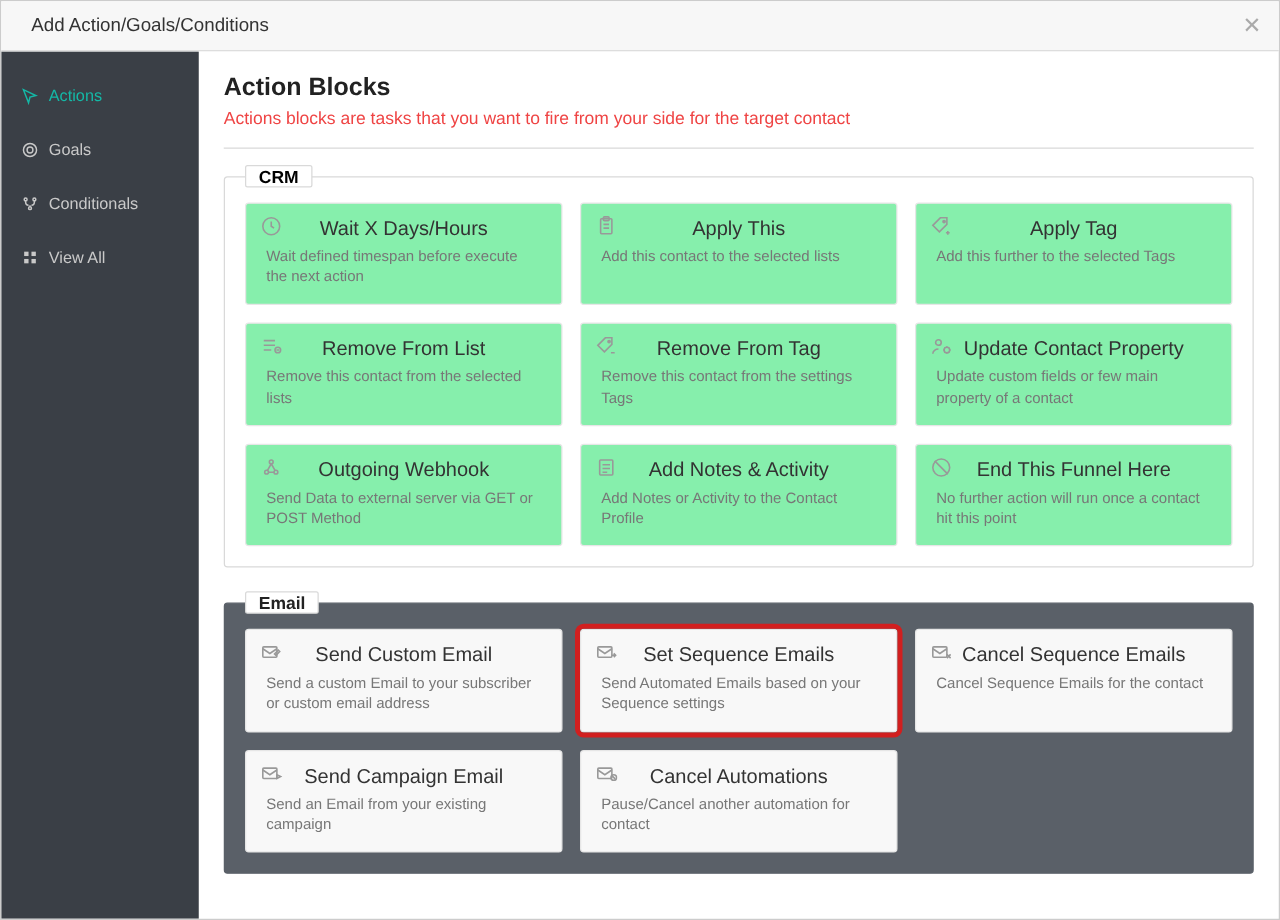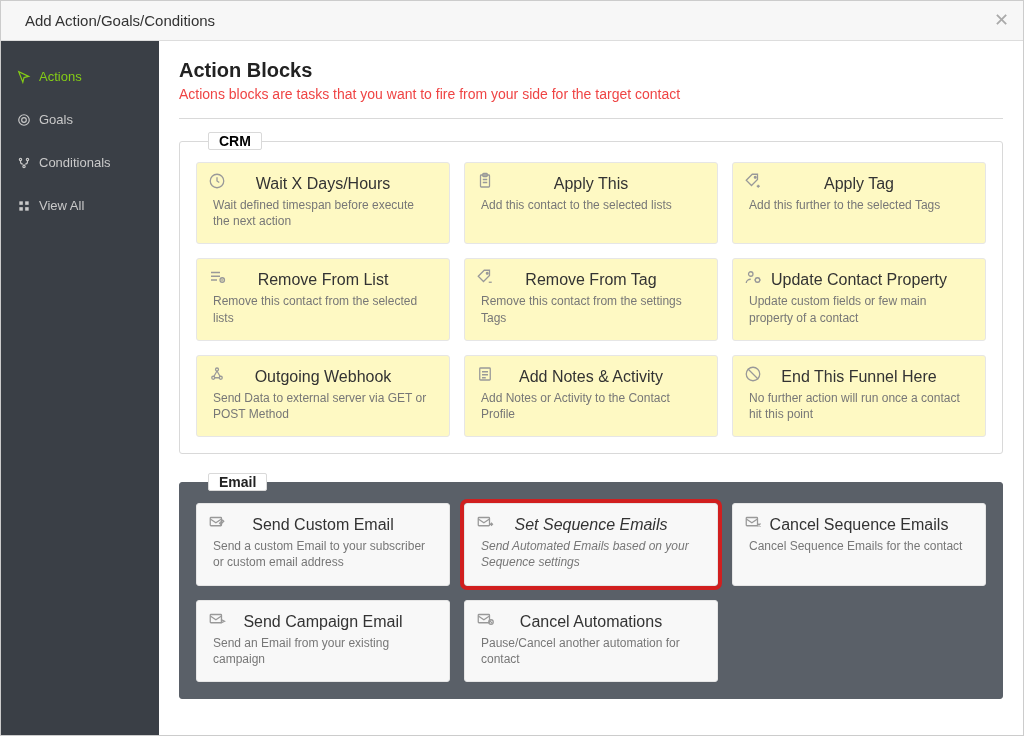--- a/index.html
+++ b/index.html
@@ -4,34 +4,34 @@
 <style>
   * { box-sizing: border-box; }
   html, body { margin:0; padding:0; height:100%; font-family: "Segoe UI", Arial, sans-serif; background:#fff; }
   .dialog { width:1024px; height:736px; border:1px solid #ccc; background:#fff; display:flex; flex-direction:column; }
   .titlebar { height:40px; background:#f7f7f7; border-bottom:1px solid #ddd; display:flex; align-items:center; padding:0 24px; position:relative; }
   .titlebar-title { font-size:15px; color:#333; }
   .close-x { position:absolute; right:14px; top:8px; font-size:18px; color:#aaa; cursor:pointer; }
   .body { flex:1; display:flex; overflow:hidden; }
   .sidebar { width:158px; background:#3a3f46; color:#c9c9c9; padding-top:14px; }
   .side-item { display:flex; align-items:center; gap:8px; padding:14px 16px; font-size:13px; cursor:pointer; }
-  .side-item.active { color:#84cc16; }
+  .side-item.active { color:#14b8a6; }
   .side-item .micon { width:14px; height:14px; display:inline-flex; align-items:center; justify-content:center; }
   .main { flex:1; overflow:auto; padding:18px 20px 4px 20px; }
   .page-title { font-size:20px; font-weight:600; color:#222; margin:0 0 4px 0; }
   .page-sub { font-size:14px; color:#ef4444; margin:0 0 16px 0; }
   .hr { border:0; border-top:1px solid #d9d9d9; margin:0 0 22px 0; }
   .section { border:1px solid #d9d9d9; border-radius:3px; margin-bottom:28px; position:relative; }
   .section.dark { background:#5a6068; border-color:#5a6068; }
-  .section-label { position:absolute; top:-10px; left:28px; background:#fff; padding:0 10px; font-size:14px; font-weight:600; border:1px solid #d9d9d9; border-radius:2px; }
+  .section-label { position:absolute; top:-10px; left:16px; background:#fff; padding:0 10px; font-size:14px; font-weight:600; border:1px solid #d9d9d9; border-radius:2px; }
   .section.dark .section-label { background:#fff; color:#222; }
   .cards { display:grid; grid-template-columns:repeat(3,1fr); gap:14px; padding:20px 16px 16px 16px; }
-  .card { background:#fef9c3; border:1px solid #e6e6e6; border-radius:3px; padding:10px 16px 14px 16px; position:relative; cursor:pointer; min-height:64px; }
+  .card { background:#86efac; border:1px solid #e6e6e6; border-radius:3px; padding:10px 16px 14px 16px; position:relative; cursor:pointer; min-height:64px; }
   .section.dark .card { background:#f8f8f8; }
-  .card.highlight { outline:4px solid #d11f1f; outline-offset:0;font-style:italic; }
+  .card.highlight { outline:4px solid #d11f1f; outline-offset:0; }
   .card-title { text-align:center; font-size:16px; color:#333; margin:2px 0 4px 0; }
   .card-desc { text-align:left; font-size:12px; color:#777; line-height:1.35; }
   .card-icon { position:absolute; left:10px; top:8px; width:20px; height:20px; color:#999; display:flex; align-items:center; justify-content:center; }
   svg { display:block; }
 </style>
 </head>
 <body>
 
 <div class="dialog">
   <div class="titlebar">

